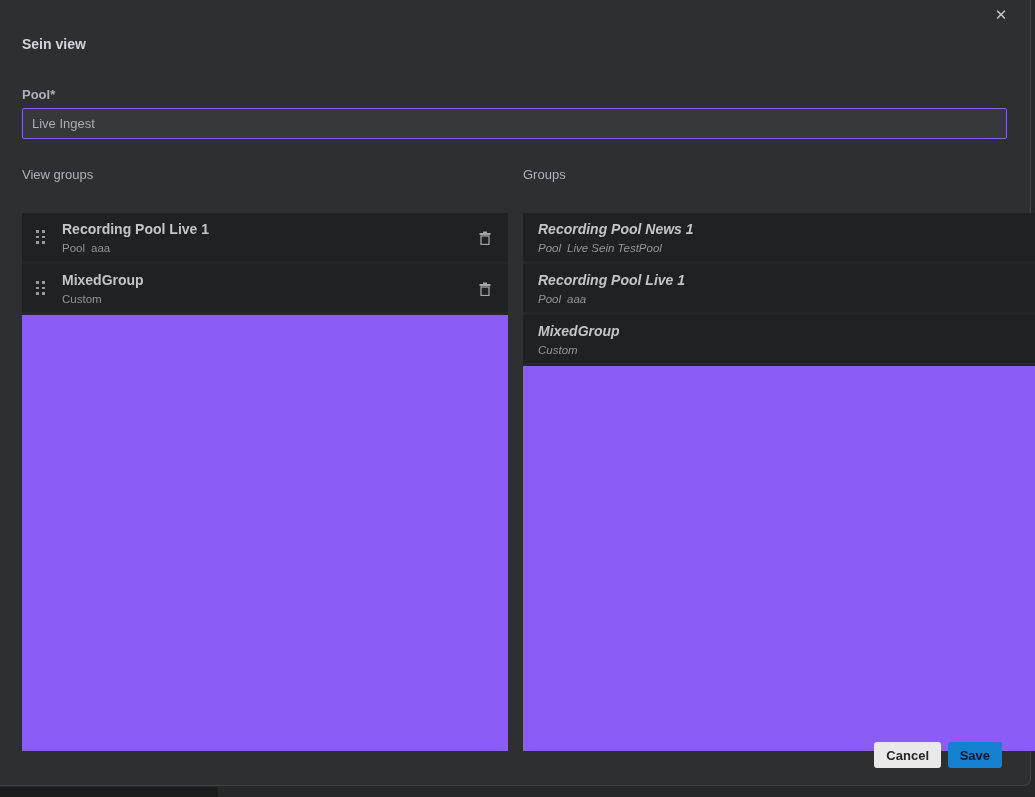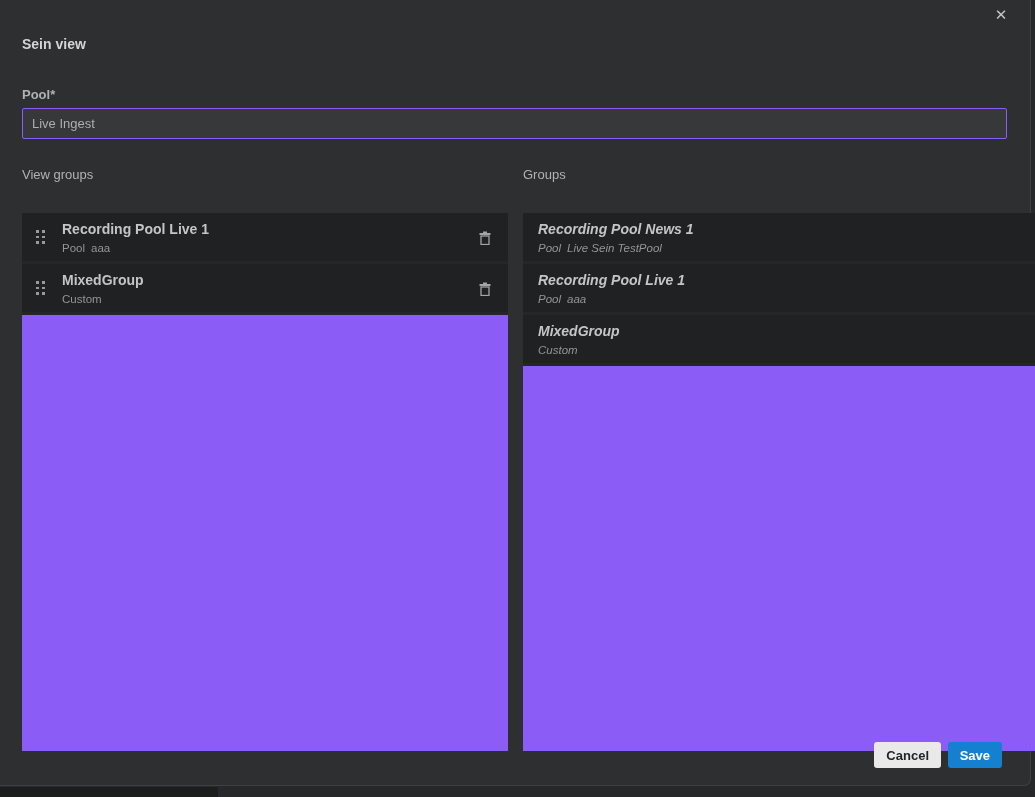--- a/index.html
+++ b/index.html
@@ -154,21 +154,21 @@
     cursor: pointer;
   }
   .btn-cancel {
     right: 89px;
     background: #e9e9ea;
     color: #222426;
   }
   .btn-save {
     right: 28px;
     background: #1580d0;
-    color: #ffffff;
+    color: #0f172a;
   }
 </style>
 </head>
 <body>
 
 <div id="screen">
   <div class="backdrop-strip-left"></div>
 
   <div class="modal">
 

